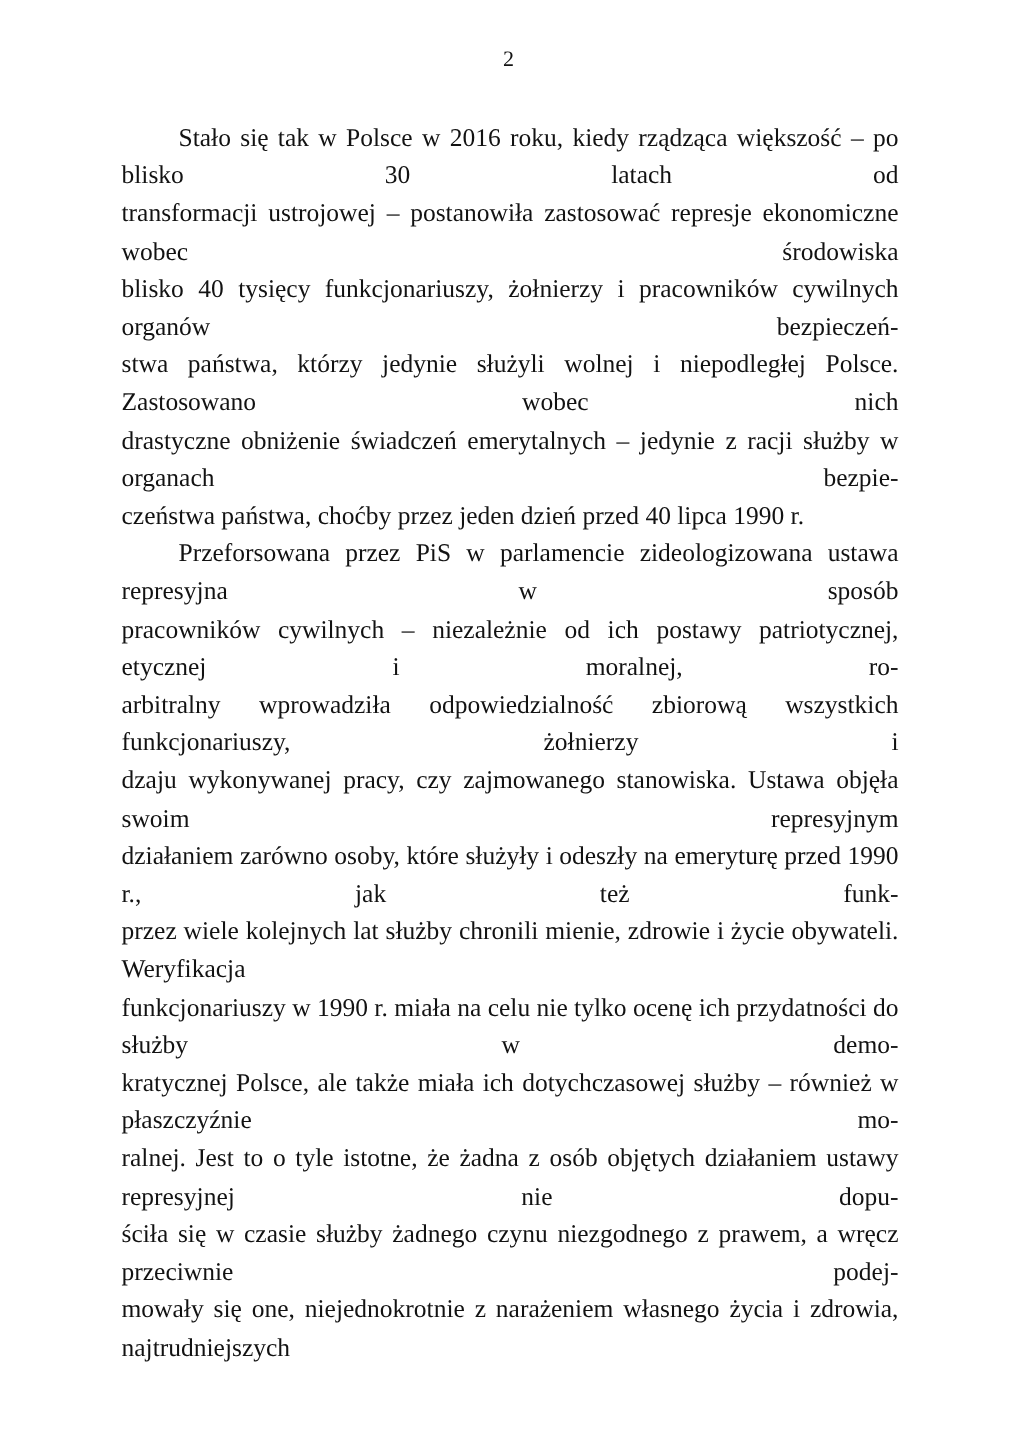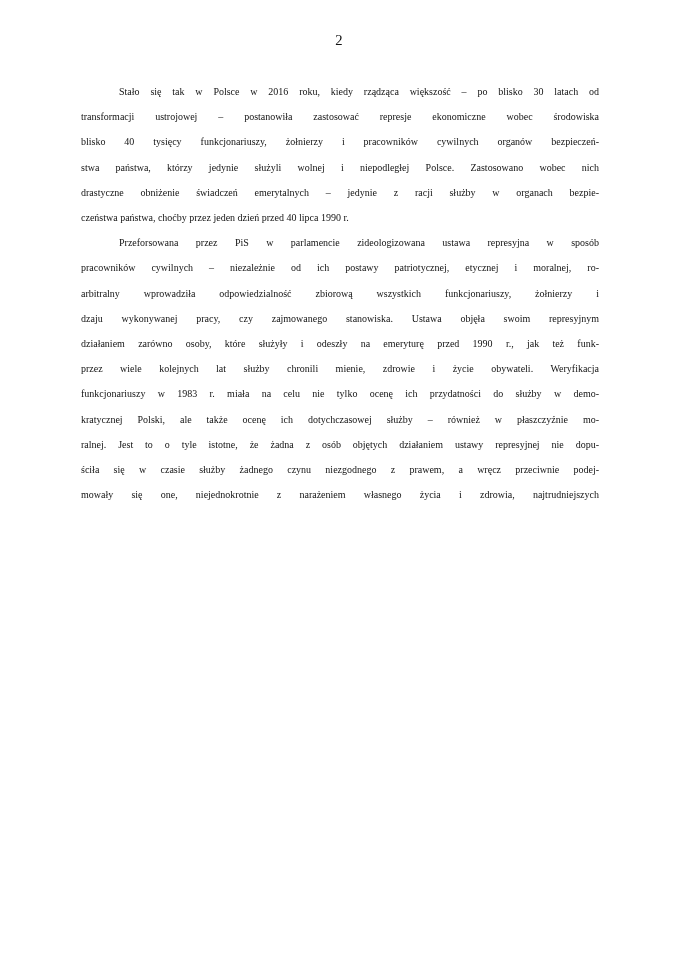--- a/index.html
+++ b/index.html
@@ -23,21 +23,21 @@
     right: 0;
     text-align: center;
     font-size: 14.7px;
     line-height: 25.2px;
   }
   .text-block {
     position: absolute;
     left: 81px;
     top: 79px;
     width: 518px;
-    font-size: 10px;
+    font-size: 17px;
     line-height: 25.2px;
   }
   .para {
     margin: 0;
   }
   .line {
     text-align: justify;
     text-align-last: justify;
     white-space: normal;
   }
@@ -62,20 +62,20 @@
         <div class="line">drastyczne obniżenie świadczeń emerytalnych – jedynie z racji służby w organach bezpie-</div>
         <div class="line last">czeństwa państwa, choćby przez jeden dzień przed 40 lipca 1990 r.</div>
       </div>
       <div class="para">
         <div class="line first">Przeforsowana przez PiS w parlamencie zideologizowana ustawa represyjna w sposób</div>
         <div class="line">pracowników cywilnych – niezależnie od ich postawy patriotycznej, etycznej i moralnej, ro-</div>
         <div class="line">arbitralny wprowadziła odpowiedzialność zbiorową wszystkich funkcjonariuszy, żołnierzy i</div>
         <div class="line">dzaju wykonywanej pracy, czy zajmowanego stanowiska. Ustawa objęła swoim represyjnym</div>
         <div class="line">działaniem zarówno osoby, które służyły i odeszły na emeryturę przed 1990 r., jak też funk-</div>
         <div class="line">przez wiele kolejnych lat służby chronili mienie, zdrowie i życie obywateli. Weryfikacja</div>
-        <div class="line">funkcjonariuszy w 1983 r. miała na celu nie tylko ocenę ich przydatności do służby w demo-</div>
-        <div class="line">kratycznej Polski, ale także ocenę ich dotychczasowej służby – również w płaszczyźnie mo-</div>
+        <div class="line">funkcjonariuszy w 1990 r. miała na celu nie tylko ocenę ich przydatności do służby w demo-</div>
+        <div class="line">kratycznej Polsce, ale także miała ich dotychczasowej służby – również w płaszczyźnie mo-</div>
         <div class="line">ralnej. Jest to o tyle istotne, że żadna z osób objętych działaniem ustawy represyjnej nie dopu-</div>
         <div class="line">ściła się w czasie służby żadnego czynu niezgodnego z prawem, a wręcz przeciwnie podej-</div>
         <div class="line">mowały się one, niejednokrotnie z narażeniem własnego życia i zdrowia, najtrudniejszych</div>
       </div>
     </div>
 </div>
 
 </body></html>

